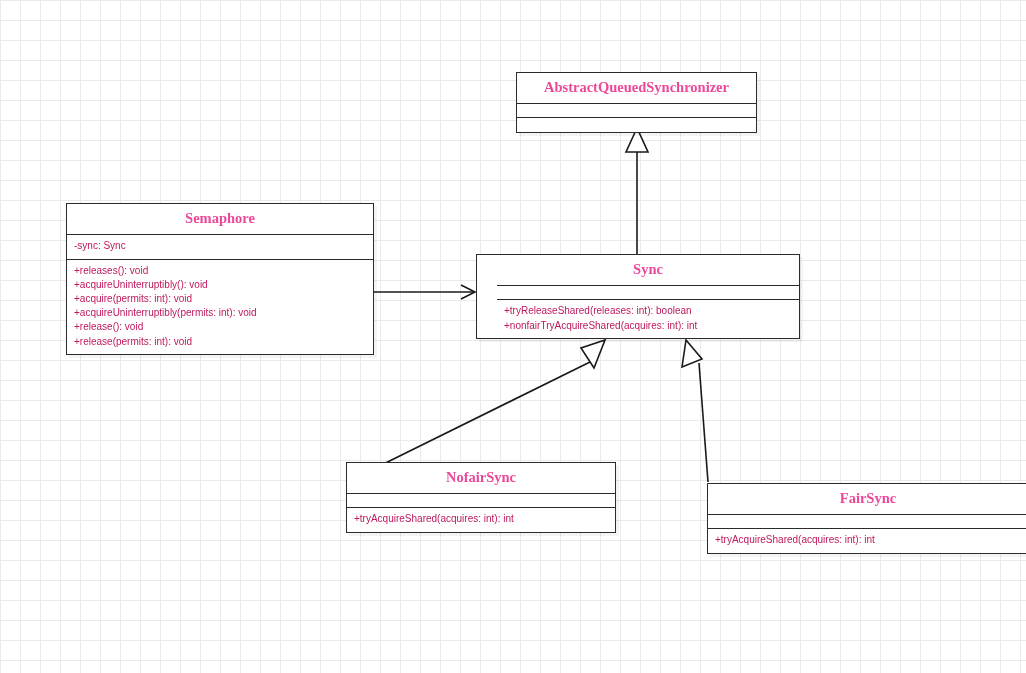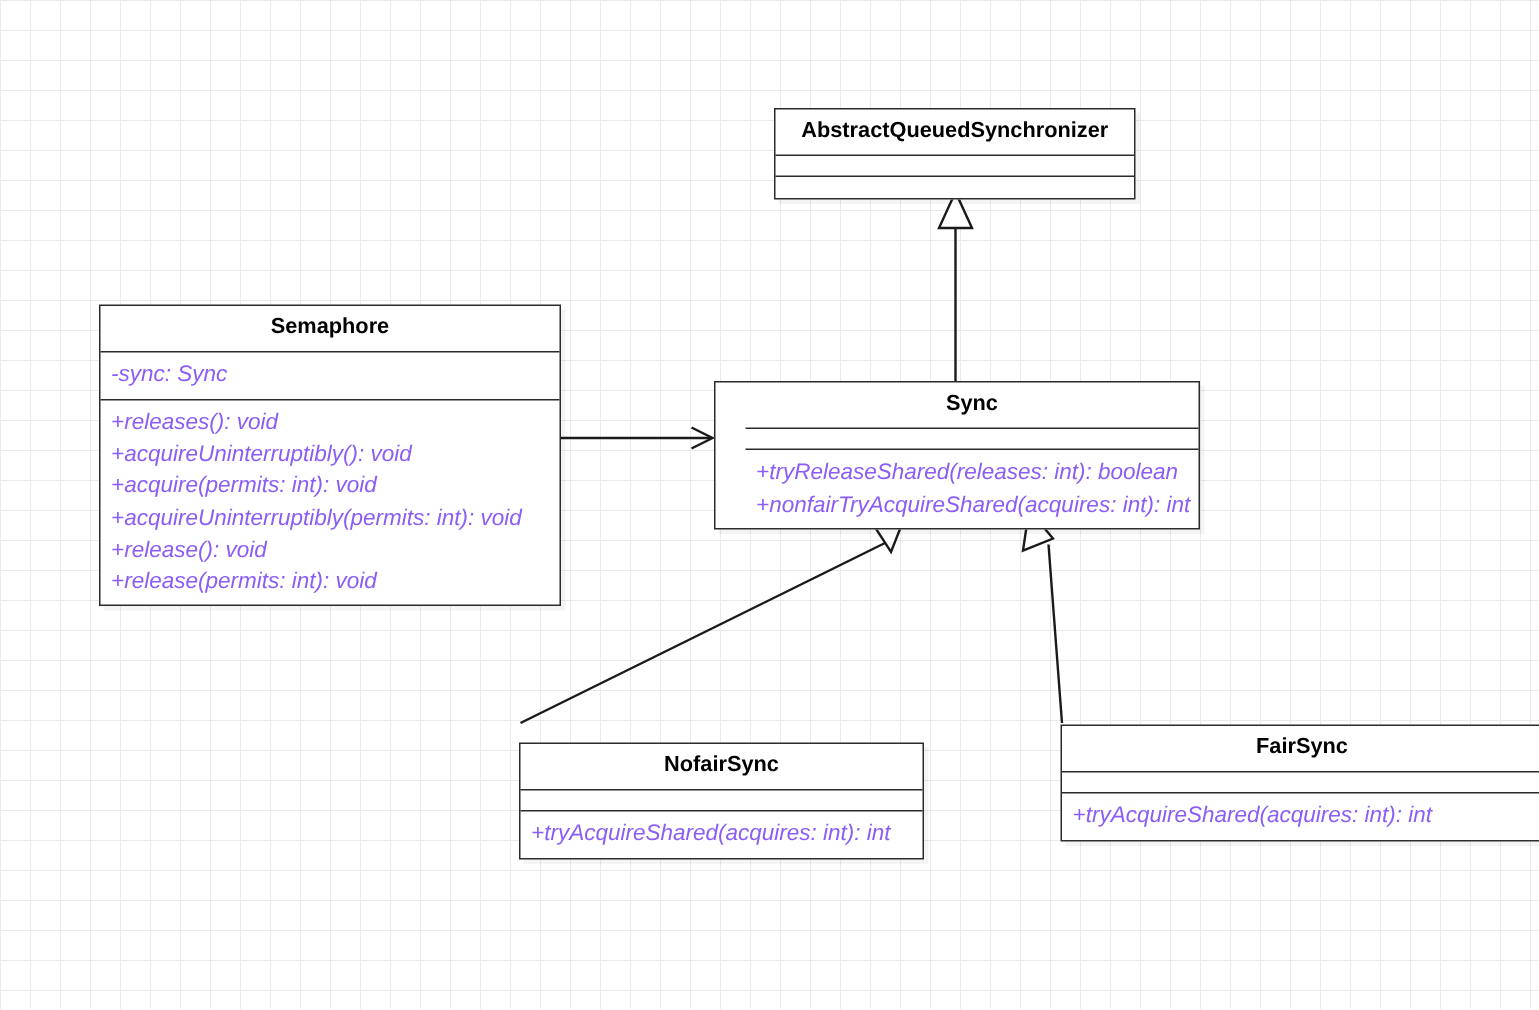--- a/index.html
+++ b/index.html
@@ -27,34 +27,34 @@
     background: #ffffff;
     border: 1.6px solid #2b2b2b;
     box-shadow: 3px 3px 0 rgba(0,0,0,0.045);
     z-index: 5;
   }
   .uml-title {
     box-sizing: border-box;
     text-align: center;
     font-weight: bold;
     font-size: 14.5px;
-    color: #000000;
+    color: #ec4899;
     line-height: 1.2;
     padding: 6px 8px 7px 8px;
     border-bottom: 1.6px solid #2b2b2b;
     white-space: nowrap;
+    font-family: Liberation Serif, serif;
   }
   .uml-compartment {
     box-sizing: border-box;
-    font-size: 15px;
-    color: #8b5cf6;
+    font-size: 10px;
+    color: #be185d;
     line-height: 1.42;
     padding: 4px 6px 5px 6px;
     white-space: nowrap;
-    font-style: italic;
   }
   .uml-compartment.divider {
     border-bottom: 1.6px solid #2b2b2b;
   }
   .uml-compartment.empty {
     padding: 0;
     height: 14px;
   }
   .uml-row {
     white-space: nowrap;
@@ -65,21 +65,21 @@
     top: 0;
     width: 1026px;
     height: 673px;
     z-index: 2;
     pointer-events: none;
   }
   
   #box-aqs   { left: 516px; top: 72px;  width: 241px; }
   #box-semaphore { left: 66px;  top: 203px; width: 308px; }
   #box-sync  { left: 476px; top: 254px; width: 324px; padding-left: 20px; }
-  #box-nofairsync { left: 346px; top: 495px; width: 270px; }
+  #box-nofairsync { left: 346px; top: 462px; width: 270px; }
   #box-fairsync   { left: 707px; top: 483px; width: 322px; }
   #box-semaphore .uml-compartment,
   #box-sync .uml-compartment,
   #box-nofairsync .uml-compartment,
   #box-fairsync .uml-compartment { padding-left: 7px; }
 </style>
 </head>
 <body>
 
 <div id="canvas">

